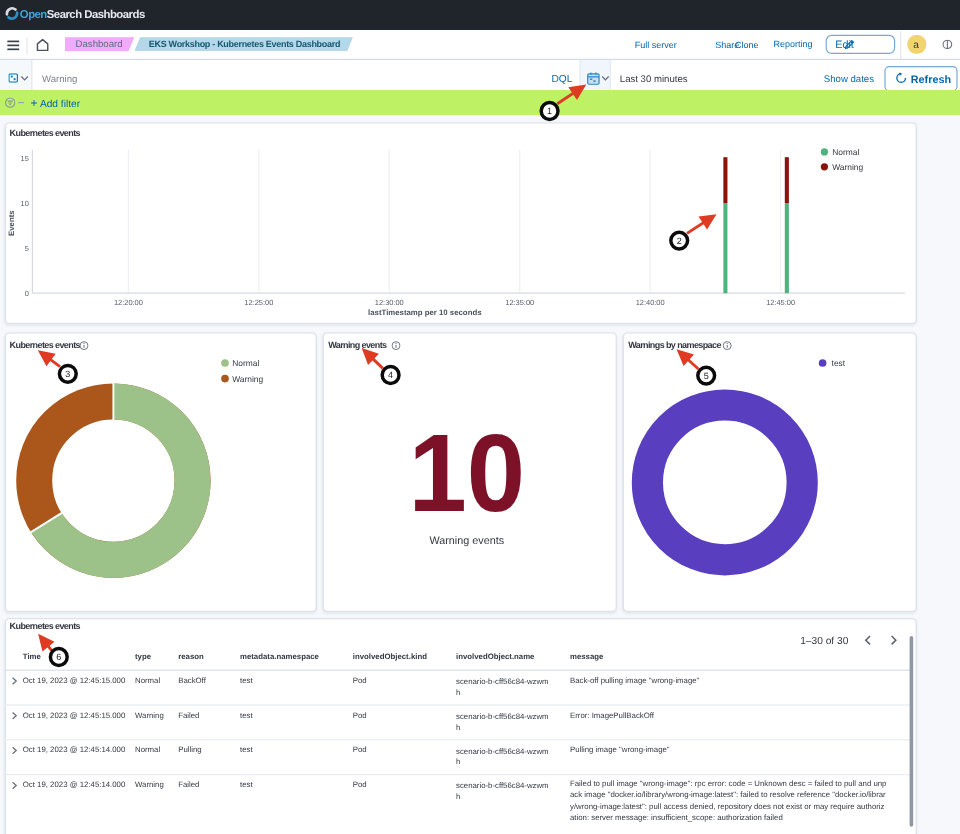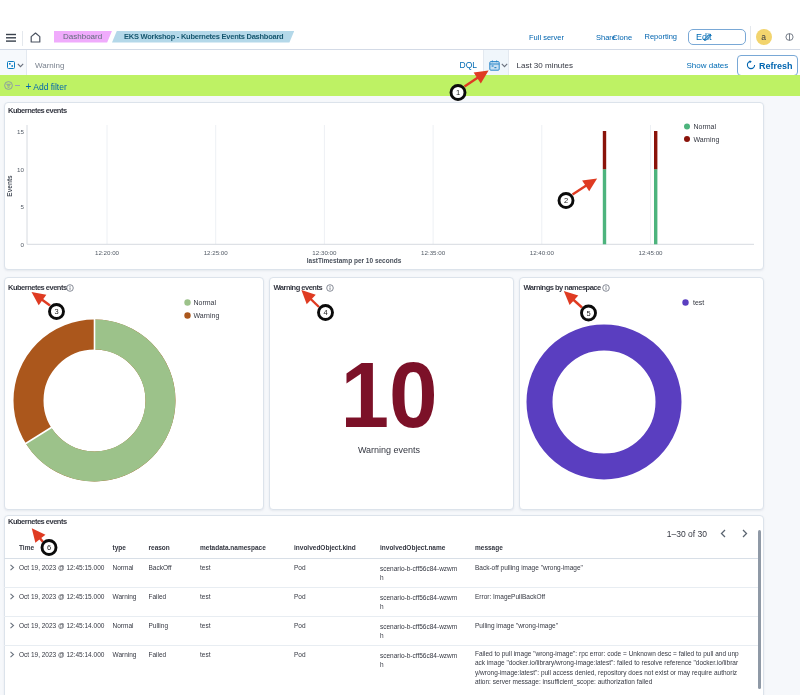--- a/index.html
+++ b/index.html
@@ -7,20 +7,29 @@
   body { font-family:"Liberation Sans", sans-serif; background:#fff; position:relative; }
   #page { position:absolute; left:0; top:0; width:800px; height:695px; overflow:hidden; }
   .abs { position:absolute; }
   .ptitle { font-size:7.5px; font-weight:bold; color:#343741; letter-spacing:-0.5px; }
   .panel { position:absolute; background:#fff; border:1px solid #DCE3EB; border-radius:4px; box-shadow:0 1px 2px rgba(152,162,179,.18); }
 </style>
 </head>
 <body>
 <div id="page">
 
+<div class="abs" style="left:0;top:0;width:800px;height:25px;background:#20242B;">
+  <svg class="abs" style="left:4px;top:5px;" width="12" height="12" viewBox="0 0 12 12">
+    <g transform="translate(6,6.2)">
+      <path d="M -4.2 0.8 A 4.4 4.4 0 0 1 2.9 -3.3" fill="none" stroke="#D8DEE4" stroke-width="2.2" stroke-linecap="round"></path>
+      <path d="M 4.2 -0.8 A 4.4 4.4 0 0 1 -2.9 3.3" fill="none" stroke="#2D8FC6" stroke-width="2.2" stroke-linecap="round"></path>
+    </g>
+  </svg>
+  <div class="abs" style="left:16.5px;top:7px;font-size:9.5px;font-weight:bold;letter-spacing:-0.45px;line-height:11px;"><span style="color:#3BA4DA;">Open</span><span style="color:#E7EBEF;">Search Dashboards</span></div>
+</div>
 
 <div class="abs" style="left:0;top:25px;width:800px;height:25px;background:#fff;border-bottom:1px solid #D3DAE6;">
 
   <svg class="abs" style="left:6px;top:8px;" width="11" height="10" viewBox="0 0 11 10">
     <rect x="0" y="0.8" width="10" height="1.4" fill="#39414D"></rect>
     <rect x="0" y="4.1" width="10" height="1.4" fill="#39414D"></rect>
     <rect x="0" y="7.4" width="10" height="1.4" fill="#39414D"></rect>
   </svg>
   <div class="abs" style="left:22px;top:6px;width:1px;height:15px;background:#E4E8ED;"></div>
 

